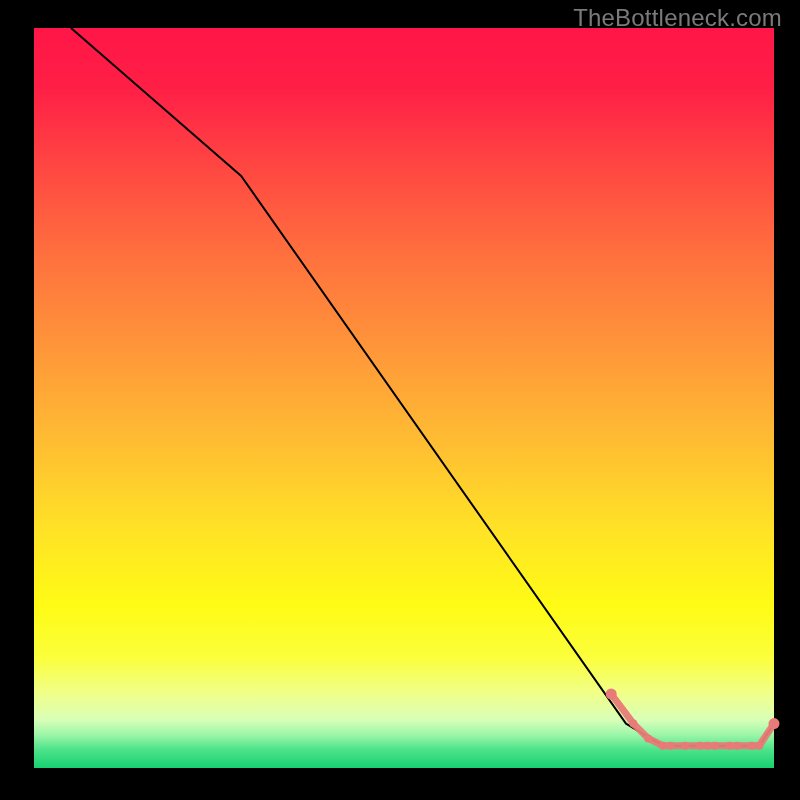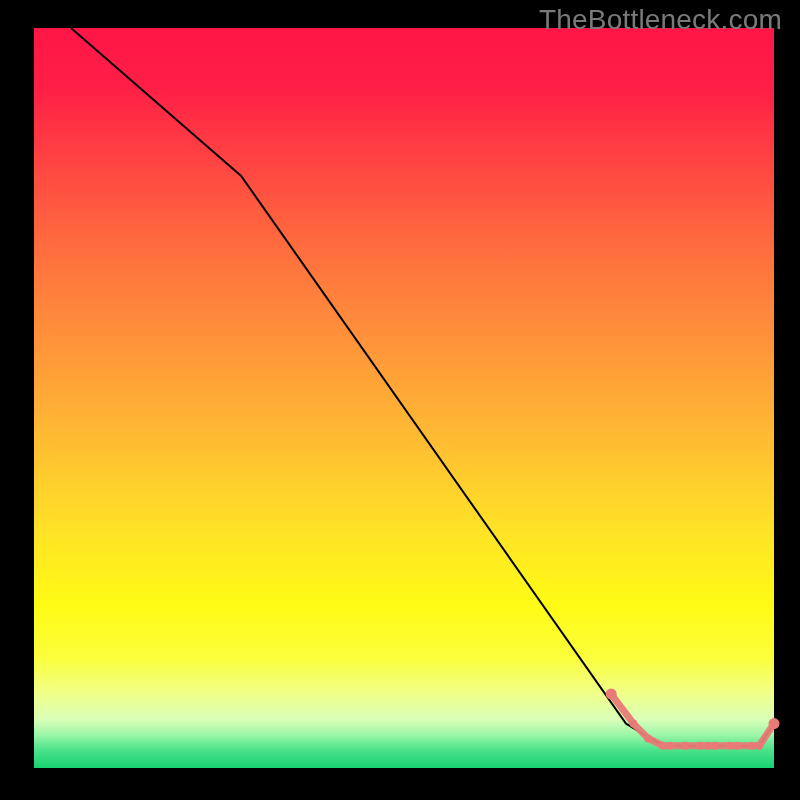--- a/index.html
+++ b/index.html
@@ -15,21 +15,21 @@
     position: relative;
     width: 800px;
     height: 800px;
     background: #000;
   }
   .watermark {
     position: absolute;
     top: 4px;
     right: 18px;
     color: #7a7a7a;
-    font-size: 28px;
+    font-size: 24px;
     font-weight: 500;
     letter-spacing: 0.2px;
     user-select: none;
   }
   svg { display: block; }
 </style>
 </head>
 <body>
 
 <div class="stage">

